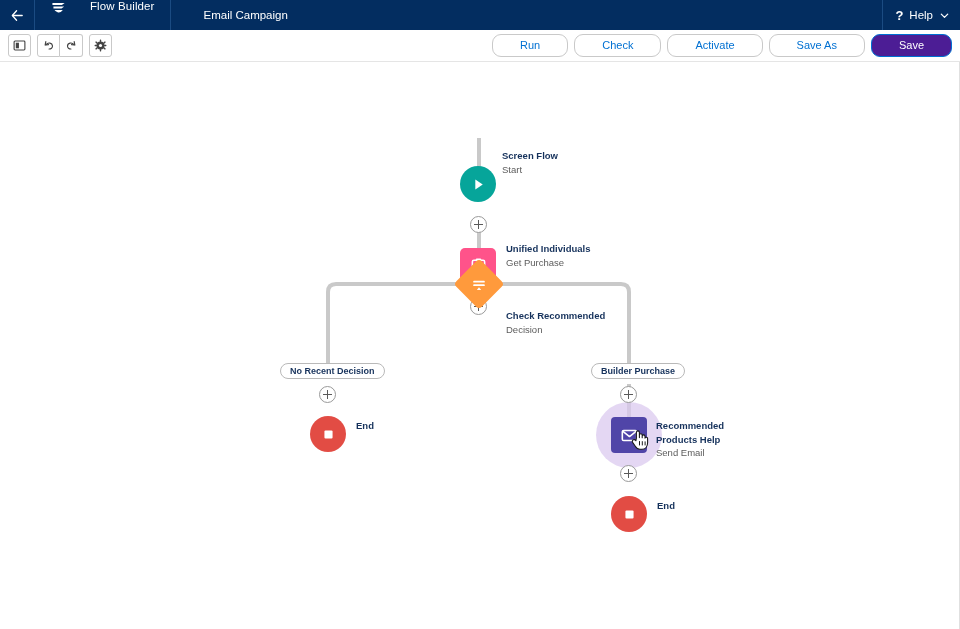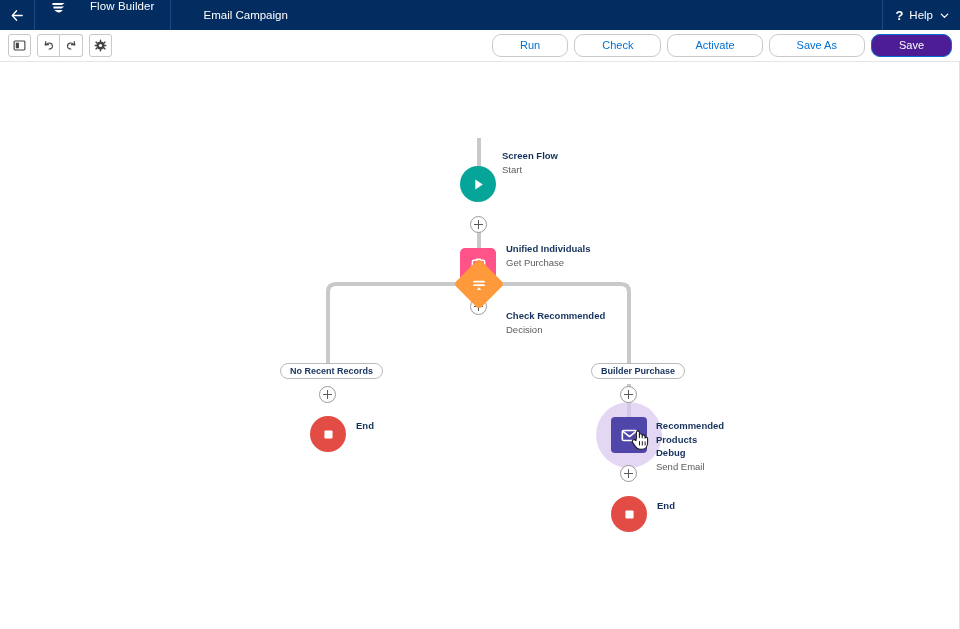--- a/index.html
+++ b/index.html
@@ -329,21 +329,21 @@
         <rect x="2.5" y="7.6" width="11" height="1.7" rx=".8" fill="#ffffff"></rect>
         <path d="M8 10.3 L10 13 L6 13 Z" fill="#ffffff"></path>
       </svg>
     </div>
   </div>
   <div class="node-label" style="left:506px; top:247px;">
     <div class="nl-title">Check Recommended</div>
     <div class="nl-sub">Decision</div>
   </div>
 
-  <div class="pill" style="left:280px; top:301px;">No Recent Records</div>
+  <div class="pill" style="left:280px; top:301px;">No Recent Decision</div>
 
   <div class="plus" style="left:319px; top:324px;"></div>
 
   <div class="node" style="left:310px; top:354px;">
     <div class="node-circle node-end">
       <svg width="15" height="15" viewBox="0 0 14 14">
         <rect x="3.2" y="3.2" width="7.6" height="7.6" rx="1" fill="#ffffff"></rect>
       </svg>
     </div>
   </div>
@@ -359,21 +359,21 @@
 
   <div class="node" style="left:611px; top:355px;">
     <div class="node-square node-email">
       <svg width="19" height="19" viewBox="0 0 18 18">
         <rect x="2.2" y="4.2" width="13.6" height="9.6" rx="1.3" fill="none" stroke="#ffffff" stroke-width="1.5"></rect>
         <path d="M2.8 5.2 L9 10 L15.2 5.2" fill="none" stroke="#ffffff" stroke-width="1.5" stroke-linecap="round" stroke-linejoin="round"></path>
       </svg>
     </div>
   </div>
   <div class="node-label wrap" style="left:656px; top:357px;">
-    <div class="nl-title">Recommended Products Debug</div>
+    <div class="nl-title">Recommended Products Help</div>
     <div class="nl-sub">Send Email</div>
   </div>
 
   <div class="plus" style="left:620px; top:403px;"></div>
 
   <div class="node" style="left:611px; top:434px;">
     <div class="node-circle node-end">
       <svg width="15" height="15" viewBox="0 0 14 14">
         <rect x="3.2" y="3.2" width="7.6" height="7.6" rx="1" fill="#ffffff"></rect>
       </svg>

